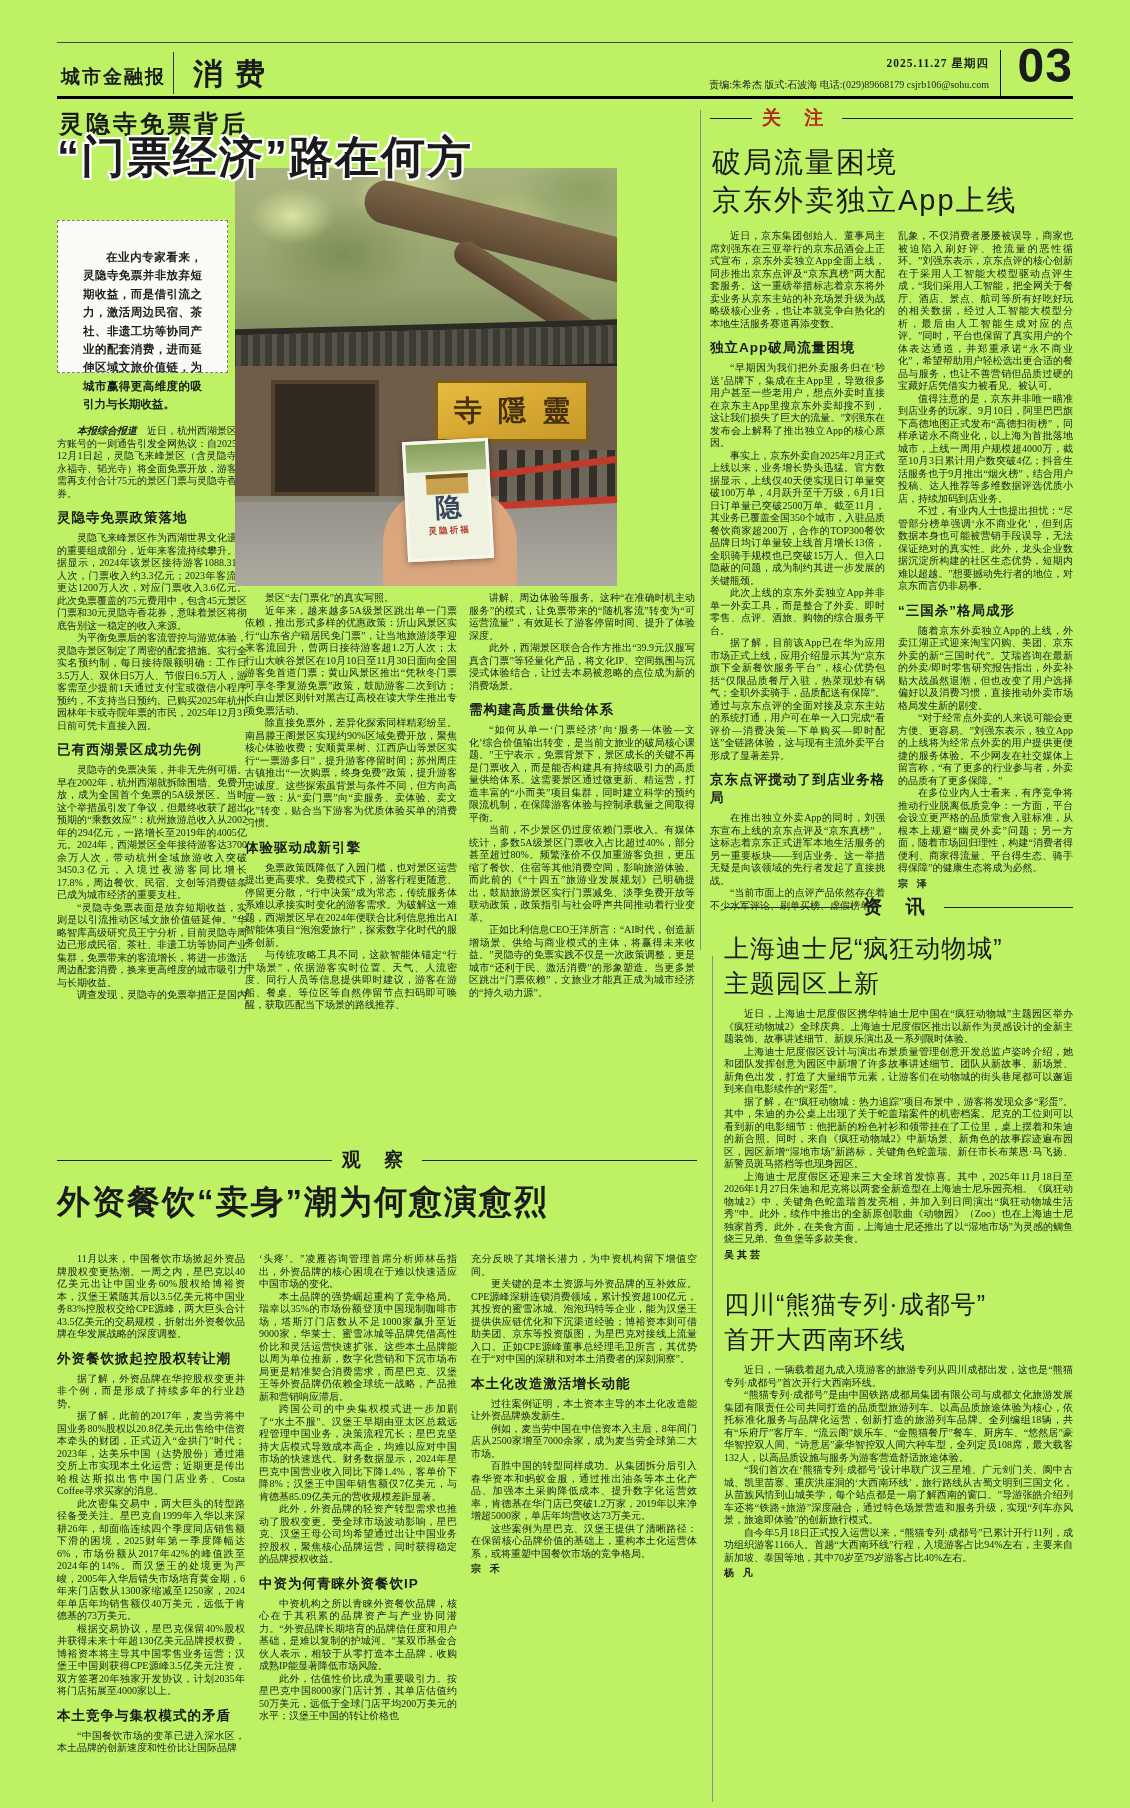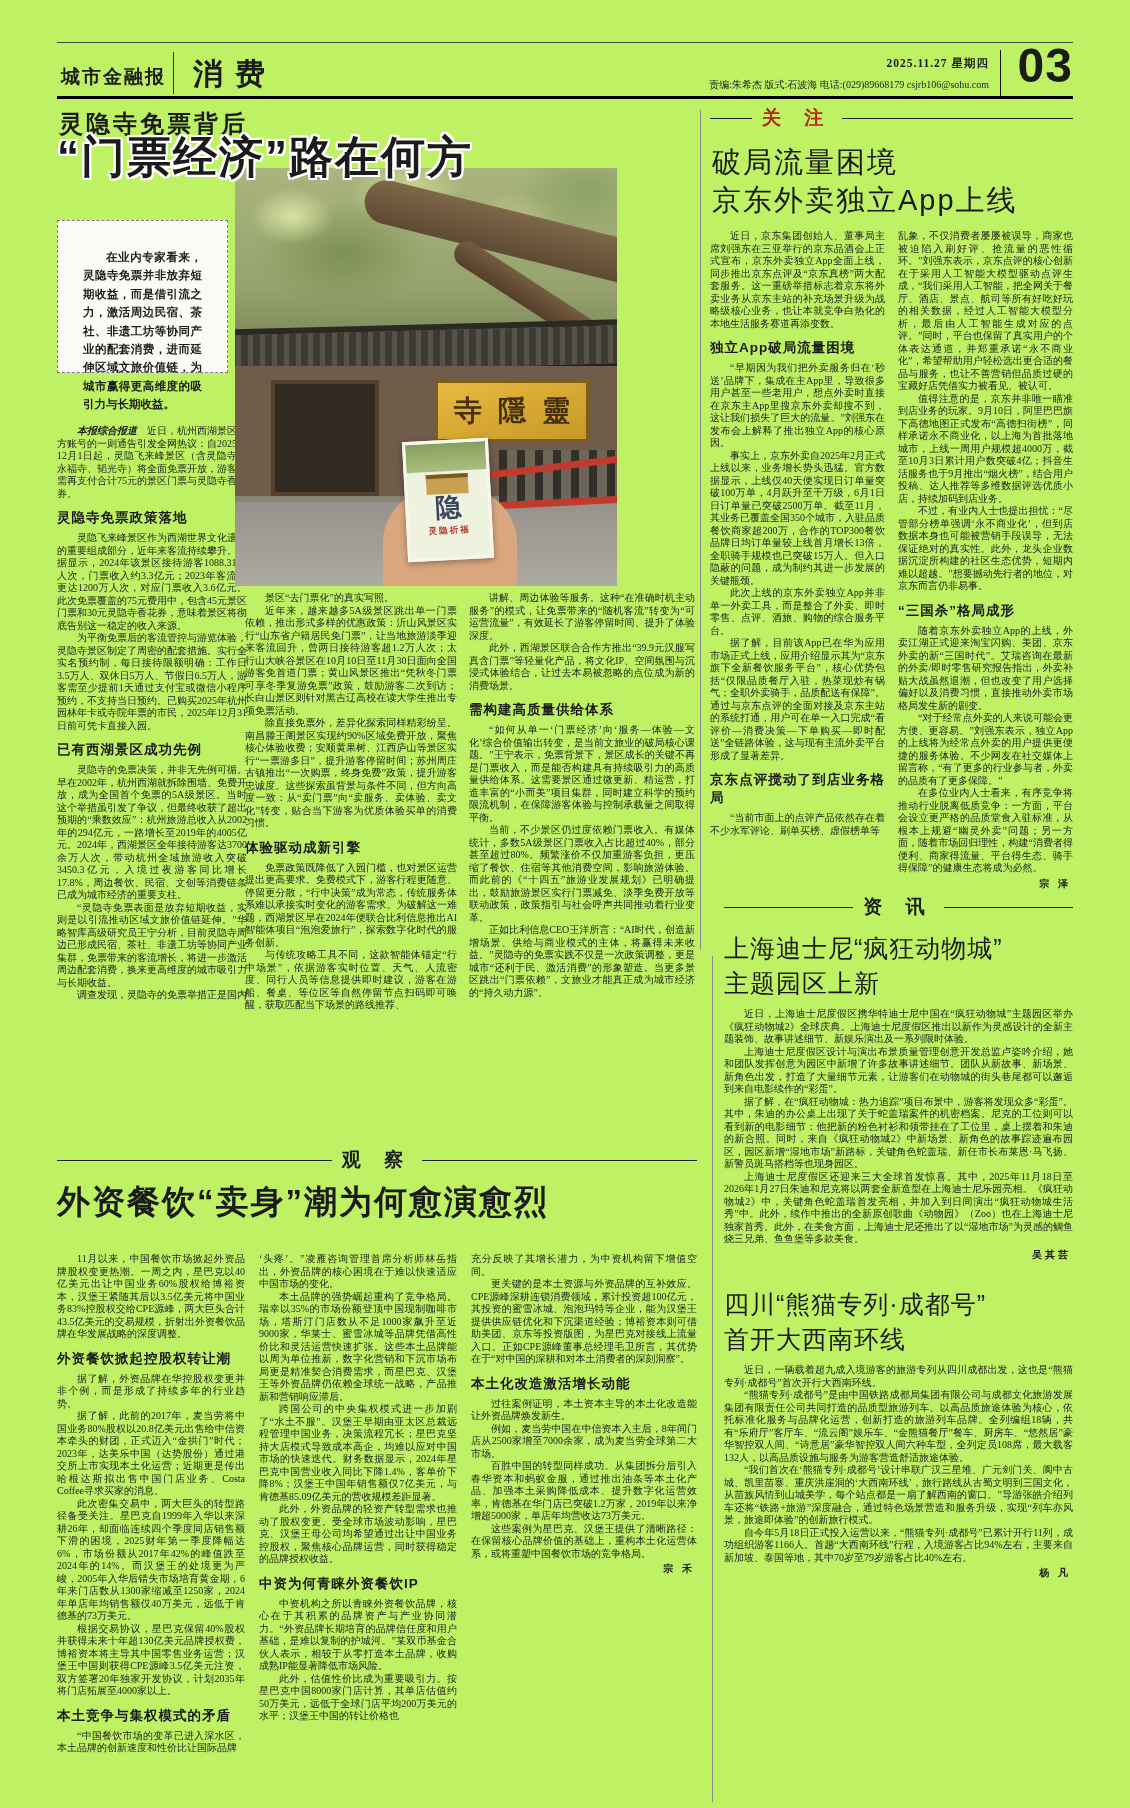--- a/index.html
+++ b/index.html
@@ -16,21 +16,21 @@
   .mast-date{font:700 11.5px "Liberation Serif",serif;letter-spacing:1px;margin-bottom:7px;}
   .mast-staff{font:10px "Liberation Serif",serif;color:#222;}
   .pageno-vline{position:absolute;right:72px;top:0;width:1.5px;height:46px;background:#111;}
   .page-no{position:absolute;right:0;top:-8px;font:900 48px/1 "Liberation Sans","DejaVu Sans",sans-serif;letter-spacing:1px;}
   .thickrule{position:absolute;left:57px;right:57px;top:96px;height:3px;background:#000;}
   
   .bodytext{font-size:10px;line-height:1.25;text-align:justify;}
   .para{margin:0;text-indent:2em;}
   .para b{font-family:"Liberation Sans","DejaVu Sans",sans-serif;font-style:italic;}
   .sub{margin:9px 0 5px;font:600 13.5px "Liberation Sans","DejaVu Sans",sans-serif;text-indent:0;letter-spacing:1px;}
-  .byline-row{margin:3px 2px 0 0;text-align:right;font-weight:700;
+  .byline-row{margin:3px 2px 0 0;font-weight:700;
               font-family:"Liberation Sans","DejaVu Sans",sans-serif;letter-spacing:3px;}
   .sec-label{display:flex;align-items:center;gap:10px;height:20px;}
   .sec-label .rule{flex:1;height:1px;background:#222;}
   .sec-label .rule.short{flex:0 0 42px;}
   .sec-label .label{font:700 19px "Liberation Sans","DejaVu Sans",sans-serif;letter-spacing:9px;}
   
   .main-article{position:absolute;left:57px;top:108px;width:638px;height:1047px;}
   .kicker{position:absolute;left:2px;top:0;font:700 24px "Liberation Sans","DejaVu Sans",sans-serif;letter-spacing:3px;}
   .headline{position:absolute;left:0;top:27px;margin:0;font:900 44px/1 "Liberation Sans","DejaVu Sans",sans-serif;
             letter-spacing:2px;white-space:nowrap;z-index:6;
@@ -193,20 +193,21 @@
     </h2>
     <div class="focus-cols">
       <div class="fcol bodytext">
           <p class="para">近日，京东集团创始人、董事局主席刘强东在三亚举行的京东品酒会上正式宣布，京东外卖独立App全面上线，同步推出京东点评及“京东真榜”两大配套服务。这一重磅举措标志着京东将外卖业务从京东主站的补充场景升级为战略级核心业务，也让本就竞争白热化的本地生活服务赛道再添变数。</p>
           <h4 class="sub">独立App破局流量困境</h4>
           <p class="para">“早期因为我们把外卖服务归在‘秒送’品牌下，集成在主App里，导致很多用户甚至一些老用户，想点外卖时直接在京东主App里搜京东外卖却搜不到，这让我们损失了巨大的流量。”刘强东在发布会上解释了推出独立App的核心原因。</p>
           <p class="para">事实上，京东外卖自2025年2月正式上线以来，业务增长势头迅猛。官方数据显示，上线仅40天便实现日订单量突破100万单，4月跃升至千万级，6月1日日订单量已突破2500万单。截至11月，其业务已覆盖全国350个城市，入驻品质餐饮商家超200万，合作的TOP300餐饮品牌日均订单量较上线首月增长13倍，全职骑手规模也已突破15万人。但入口隐蔽的问题，成为制约其进一步发展的关键瓶颈。</p>
           <p class="para">此次上线的京东外卖独立App并非单一外卖工具，而是整合了外卖、即时零售、点评、酒旅、购物的综合服务平台。</p>
           <p class="para">据了解，目前该App已在华为应用市场正式上线，应用介绍显示其为“京东旗下全新餐饮服务平台”，核心优势包括“仅限品质餐厅入驻，热菜现炒有锅气；全职外卖骑手，品质配送有保障”。通过与京东点评的全面对接及京东主站的系统打通，用户可在单一入口完成“看评价—消费决策—下单购买—即时配送”全链路体验，这与现有主流外卖平台形成了显著差异。</p>
           <h4 class="sub">京东点评搅动了到店业务格局</h4>
+          <p class="para">在推出独立外卖App的同时，刘强东宣布上线的京东点评及“京东真榜”，这标志着京东正式进军本地生活服务的另一重要板块——到店业务。这一举措无疑是向该领域的先行者发起了直接挑战。</p>
           <p class="para">“当前市面上的点评产品依然存在着不少水军评论、刷单买榜、虚假榜单等</p>
         </div>
       <div class="fcol bodytext">
           <p class="para" style="text-indent: 0px;">乱象，不仅消费者屡屡被误导，商家也被迫陷入刷好评、抢流量的恶性循环。”刘强东表示，京东点评的核心创新在于采用人工智能大模型驱动点评生成，“我们采用人工智能，把全网关于餐厅、酒店、景点、航司等所有好吃好玩的相关数据，经过人工智能大模型分析，最后由人工智能生成对应的点评。”同时，平台也保留了真实用户的个体表达通道，并郑重承诺“永不商业化”，希望帮助用户轻松选出更合适的餐品与服务，也让不善营销但品质过硬的宝藏好店凭借实力被看见、被认可。</p>
           <p class="para">值得注意的是，京东并非唯一瞄准到店业务的玩家。9月10日，阿里巴巴旗下高德地图正式发布“高德扫街榜”，同样承诺永不商业化，以上海为首批落地城市，上线一周用户规模超4000万，截至10月3日累计用户数突破4亿；抖音生活服务也于9月推出“烟火榜”，结合用户投稿、达人推荐等多维数据评选优质小店，持续加码到店业务。</p>
           <p class="para">不过，有业内人士也提出担忧：“尽管部分榜单强调‘永不商业化’，但到店数据本身也可能被营销手段误导，无法保证绝对的真实性。此外，龙头企业数据沉淀所构建的社区生态优势，短期内难以超越。”想要撼动先行者的地位，对京东而言仍非易事。</p>
           <h4 class="sub">“三国杀”格局成形</h4>
           <p class="para">随着京东外卖独立App的上线，外卖江湖正式迎来淘宝闪购、美团、京东外卖的新“三国时代”。艾瑞咨询在最新的外卖/即时零售研究报告指出，外卖补贴大战虽然退潮，但也改变了用户选择偏好以及消费习惯，直接推动外卖市场格局发生新的剧变。</p>
           <p class="para">“对于经常点外卖的人来说可能会更方便、更容易。”刘强东表示，独立App的上线将为经常点外卖的用户提供更便捷的服务体验。不少网友在社交媒体上留言称，“有了更多的行业参与者，外卖的品质有了更多保障。”</p>
           <p class="para">在多位业内人士看来，有序竞争将推动行业脱离低质竞争：一方面，平台会设立更严格的品质堂食入驻标准，从根本上规避“幽灵外卖”问题；另一方面，随着市场回归理性，构建“消费者得便利、商家得流量、平台得生态、骑手得保障”的健康生态将成为必然。</p>

